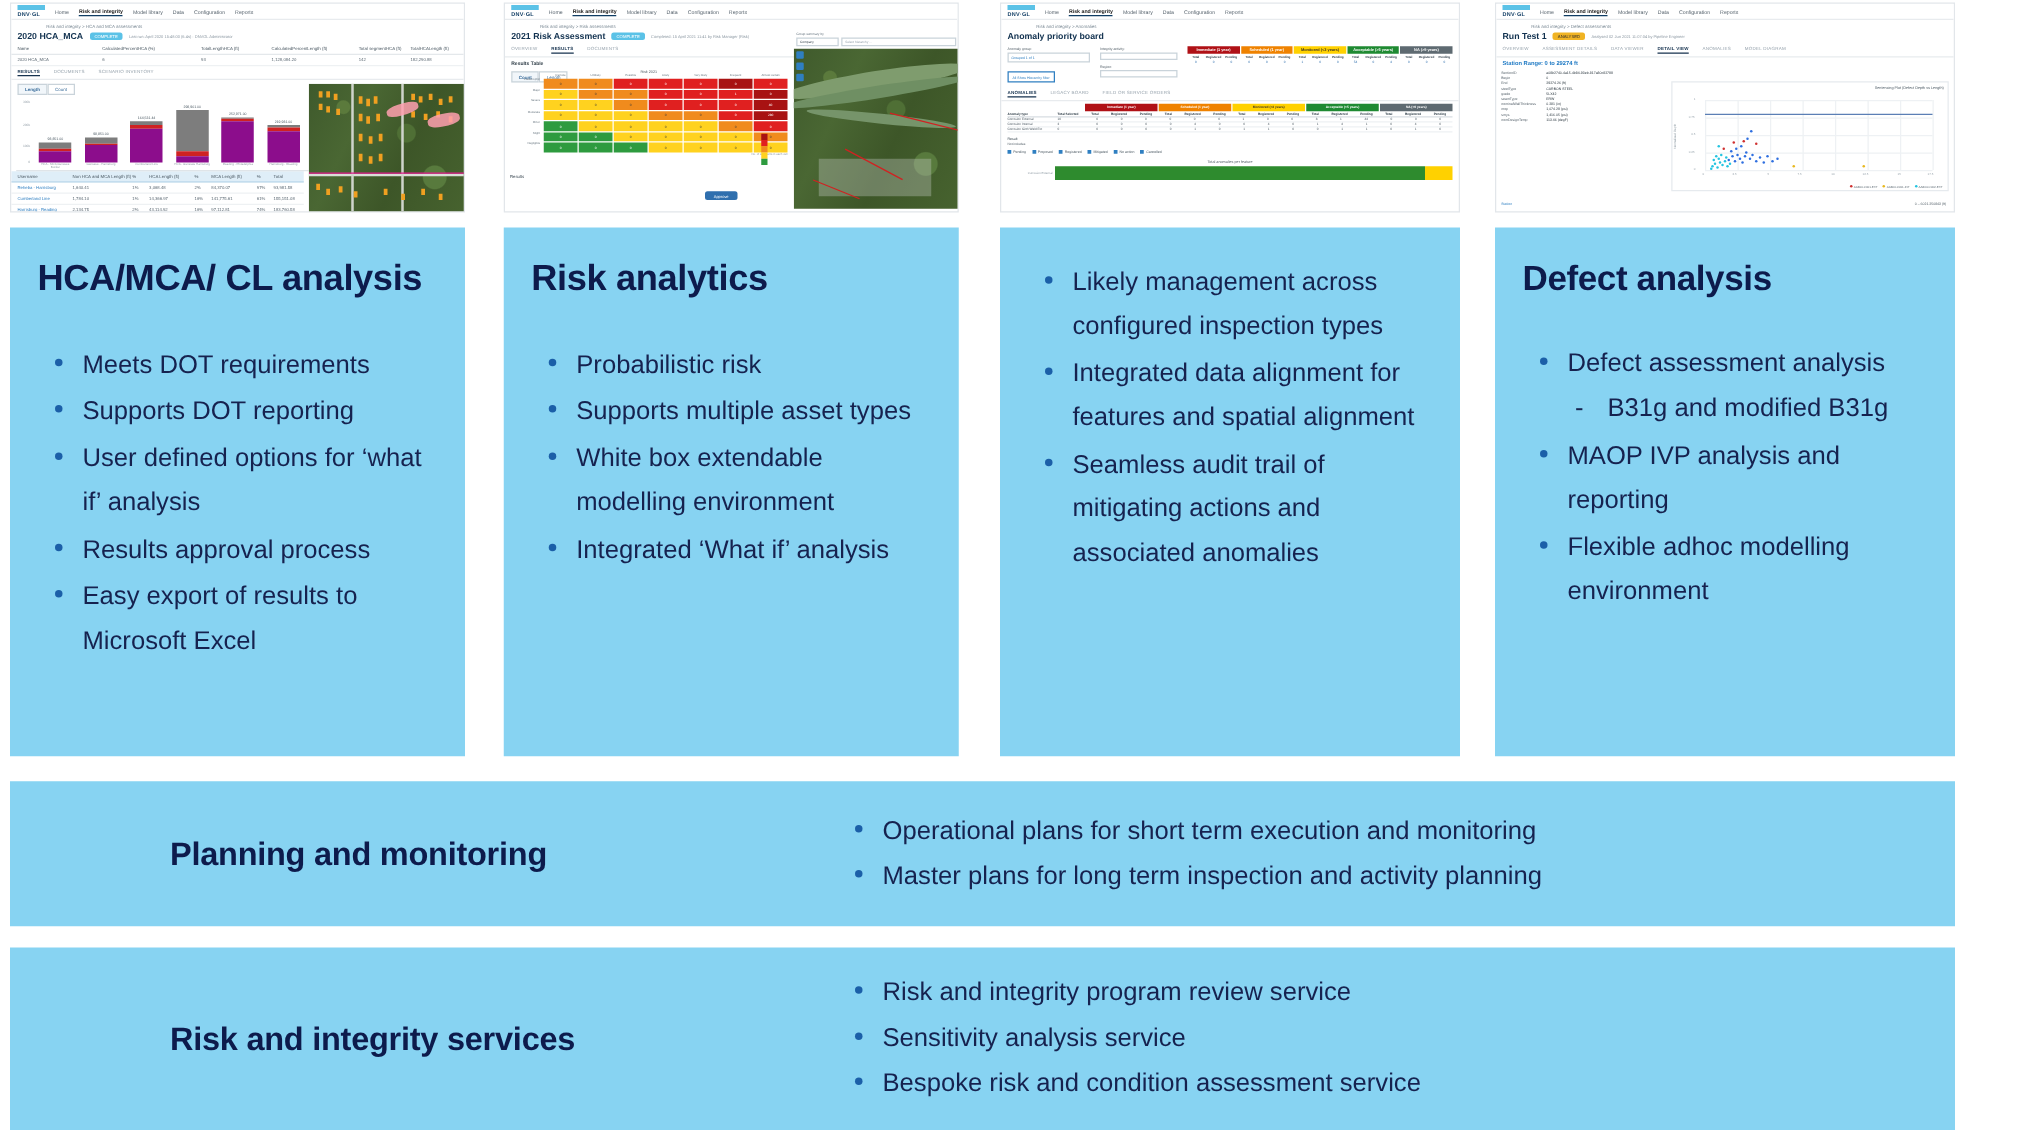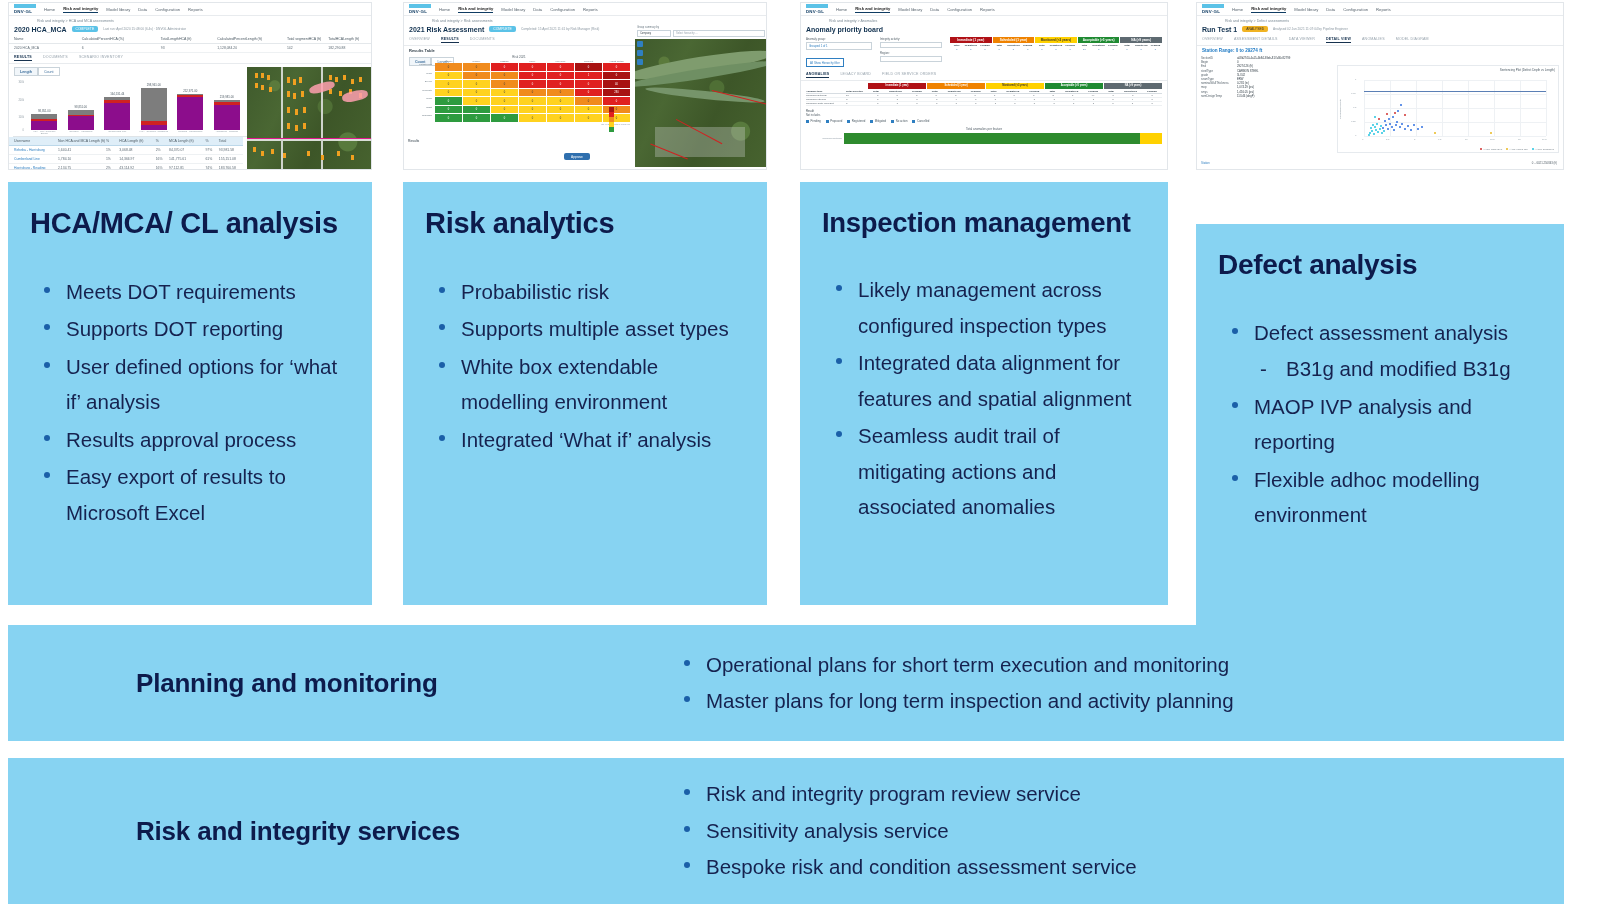--- a/index.html
+++ b/index.html
@@ -137,21 +137,21 @@
 
   
   .cards { position:absolute; left:0; top:182px; width:1618px; height:425px; }
   .card {
     position:absolute; top:0; height:423px;
     background:#87D3F2; padding:26px 20px 0 22px;
   }
   .card.c1 { left:8px;    width:364px; }
   .card.c2 { left:403px;  width:364px; }
   .card.c3 { left:800px;  width:368px; }
-  .card.c4 { left:1196px; width:368px;margin-top:42px; }
+  .card.c4 { left:1196px; width:368px; }
 
   .card h2 {
     font-size: 29px; font-weight: bold; color:#0d1b4c;
     letter-spacing:-.3px; line-height:1.1; margin-bottom: 34px;
     white-space: nowrap;
   }
   .card.c3 h2 { font-size:27.5px; }
   .card.c4 h2 { font-size:28px; }
 
   ul.feat { list-style:none; }
@@ -921,21 +921,20 @@
       <h2>Risk analytics</h2>
       <ul class="feat">
         <li>Probabilistic risk</li>
         <li>Supports multiple asset types</li>
         <li>White box extendable modelling environment</li>
         <li>Integrated ‘What if’ analysis</li>
       </ul>
     </div>
 
     <div class="card c3">
-      <h2>Inspection management</h2>
       <ul class="feat">
         <li>Likely management across configured inspection types</li>
         <li>Integrated data alignment for features and spatial alignment</li>
         <li>Seamless audit trail of mitigating actions and associated anomalies</li>
       </ul>
     </div>
 
     <div class="card c4">
       <h2>Defect analysis</h2>
       <ul class="feat">

